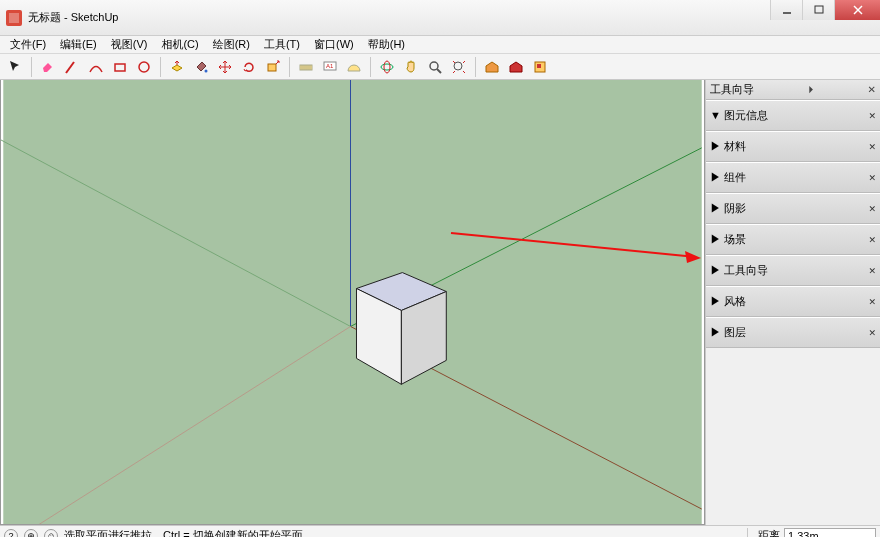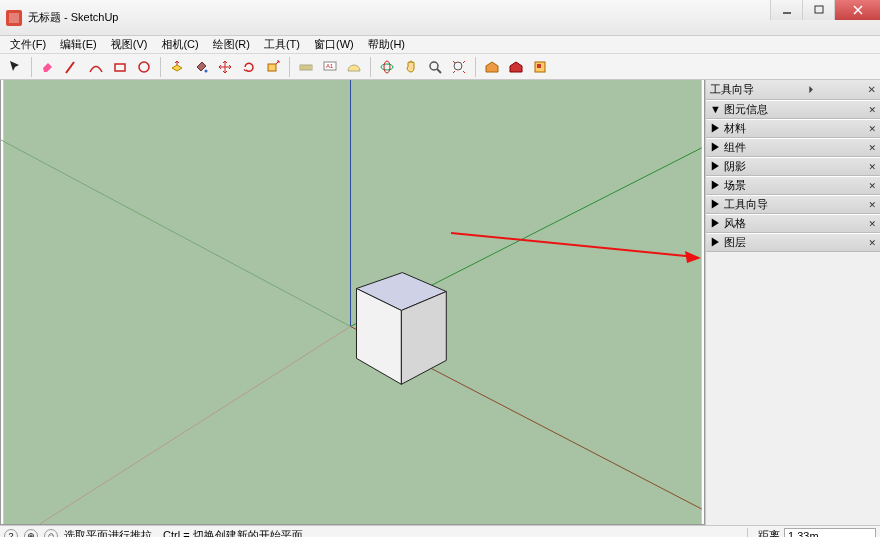--- a/index.html
+++ b/index.html
@@ -22,21 +22,21 @@
 .tbtn svg { width: 16px; height: 16px; }
 .tsep { width: 1px; height: 20px; background: #c8c8c8; margin: 0 3px; }
 
 .workspace { display: flex; height: 445px; }
 .viewport { flex: 1; position: relative; overflow: hidden; border: 1px solid #999; border-top: none; }
 .viewport svg { width: 100%; height: 100%; display: block; }
 
 .tray { width: 175px; background: #f0f0f0; border-left: 1px solid #c8c8c8; display: flex; flex-direction: column; }
 .tray-header { background: linear-gradient(#e8e8e8,#d8d8d8); border-bottom: 1px solid #bbb; padding: 2px 4px; display: flex; align-items: center; justify-content: space-between; font-size: 11px; }
 .tray-header .x { font-size: 10px; color: #444; cursor: pointer; }
-.panel-hdr { background: linear-gradient(#e4e4e4,#d4d4d4); border-top: 1px solid #fff; border-bottom: 1px solid #bbb; padding: 1px 4px; display: flex; align-items: center; justify-content: space-between; font-size: 11px; cursor: pointer; }
+.panel-hdr { background: linear-gradient(#e4e4e4,#d4d4d4); border-top: 1px solid #fff; border-bottom: 1px solid #bbb; padding: 7px 4px; display: flex; align-items: center; justify-content: space-between; font-size: 11px; cursor: pointer; }
 .panel-hdr .tog { font-size: 9px; color: #333; cursor: pointer; }
 .panel-body { background: #fff; padding: 4px 6px; min-height: 70px; display: flex; justify-content: space-between; align-items: flex-start; }
 .panel-body .lock { font-size: 12px; color: #333; }
 
 .statusbar { height: 20px; background: #f4f4f4; border-top: 1px solid #c8c8c8; display: flex; align-items: center; padding: 0 4px; font-size: 11px; justify-content: space-between; }
 .statusbar .left { display: flex; align-items: center; gap: 6px; }
 .statusbar .sicon { width: 14px; height: 14px; border: 1px solid #999; border-radius: 50%; display: flex; align-items: center; justify-content: center; font-size: 9px; cursor: pointer; }
 .vcb-box { display: flex; align-items: center; gap: 4px; text-decoration: underline; }
 .vcb-input { width: 92px; height: 16px; border: 1px solid #aaa; padding: 0 3px; font-size: 11px; background: #fff; }
 .vcb-sep { width: 1px; height: 16px; background: #c8c8c8; margin: 0 6px; }

